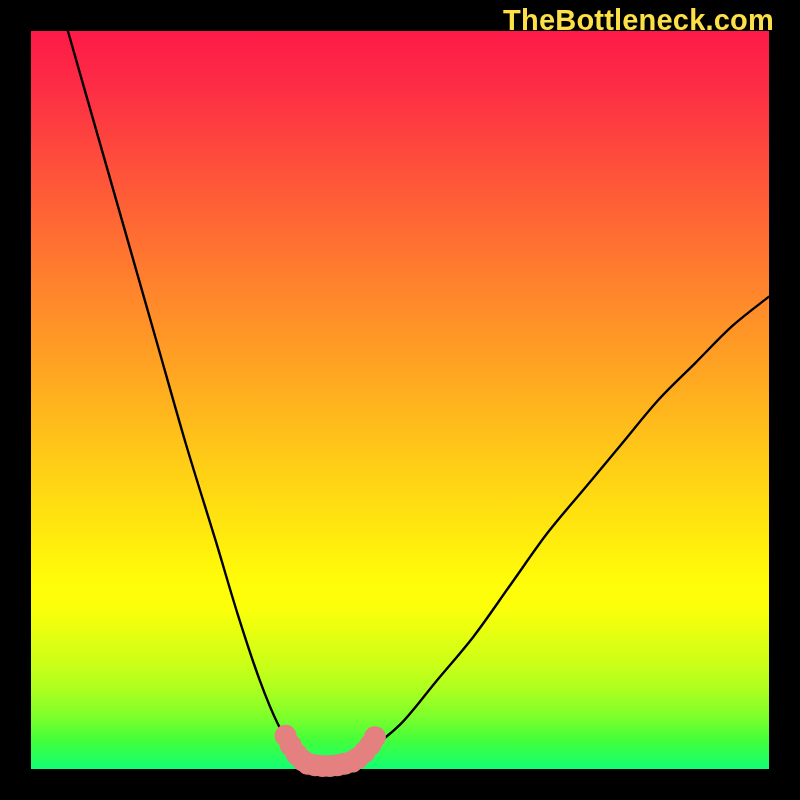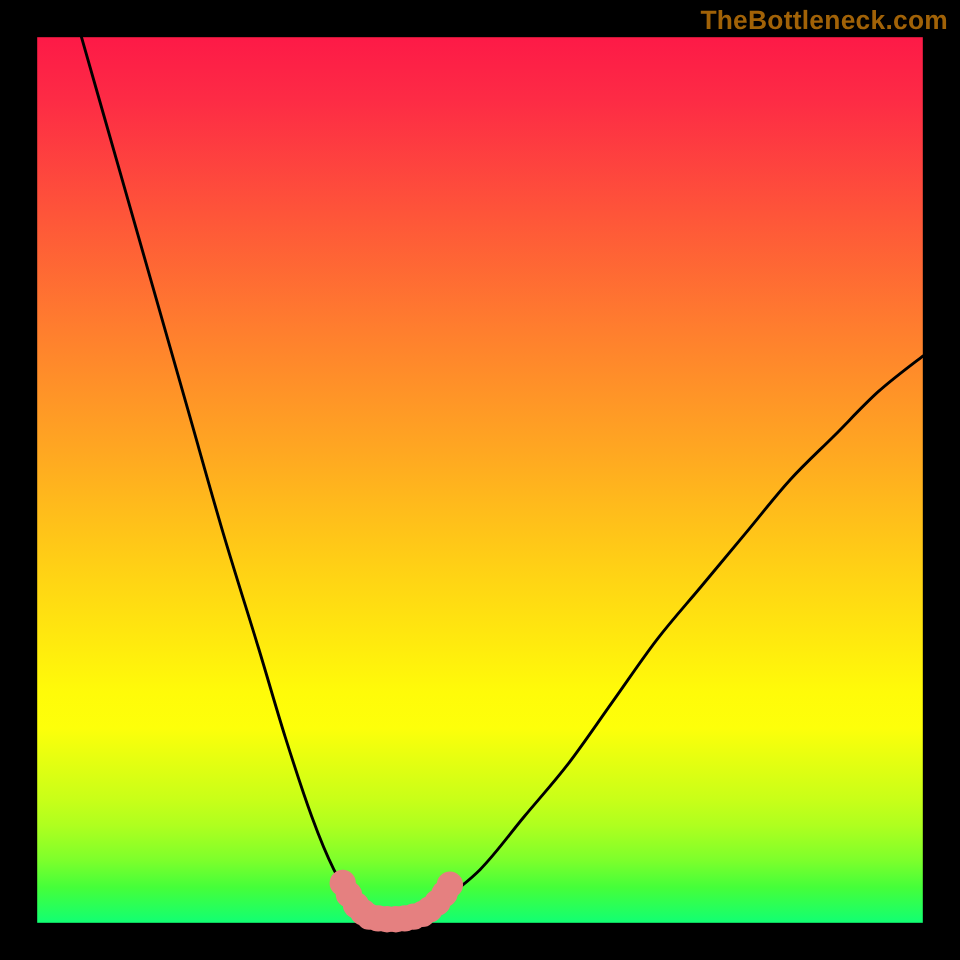--- a/index.html
+++ b/index.html
@@ -38,25 +38,25 @@
       #afff1f 89%,
       #96ff25 91%,
       #7cff2c 93%,
       #45ff3a 96%,
       #11ff73 100%
     );
   }
   .watermark {
     position: absolute;
     top: 4px;
-    right: 10px;
+    right: 26px;
     font-family: Arial, Helvetica, sans-serif;
-    font-size: 22px;
+    font-size: 29px;
     font-weight: 600;
-    color: #a16207;
+    color: #fde047;
     letter-spacing: 0.2px;
   }
   svg.curves {
     position: absolute;
     left: 0;
     top: 0;
     width: 738px;
     height: 738px;
     overflow: visible;
   }

